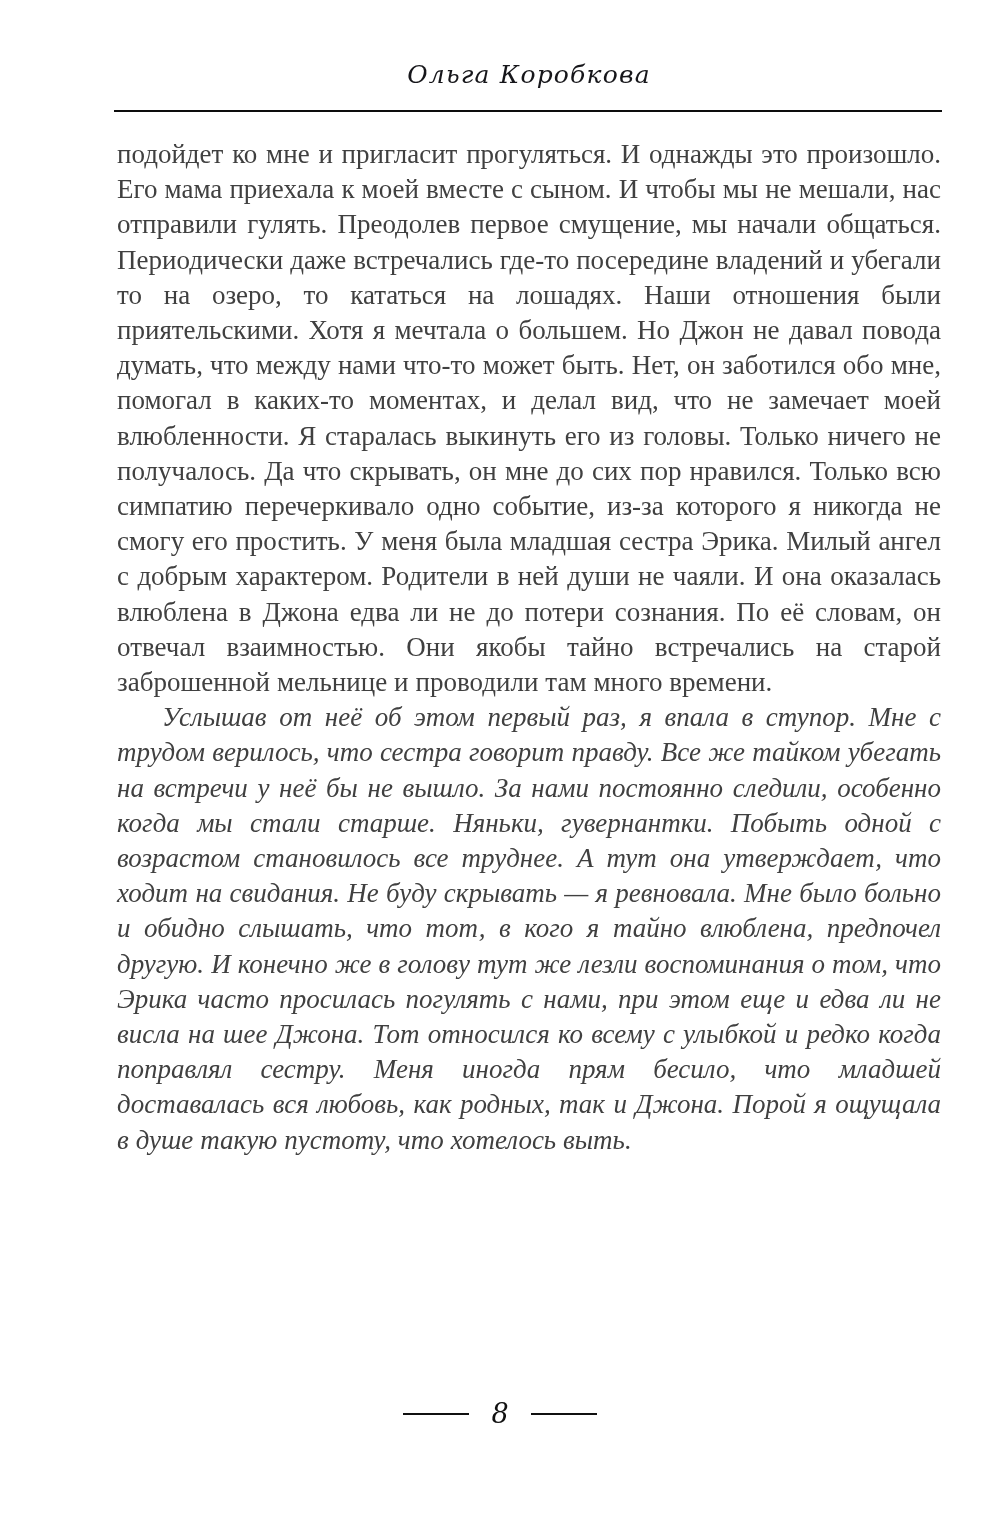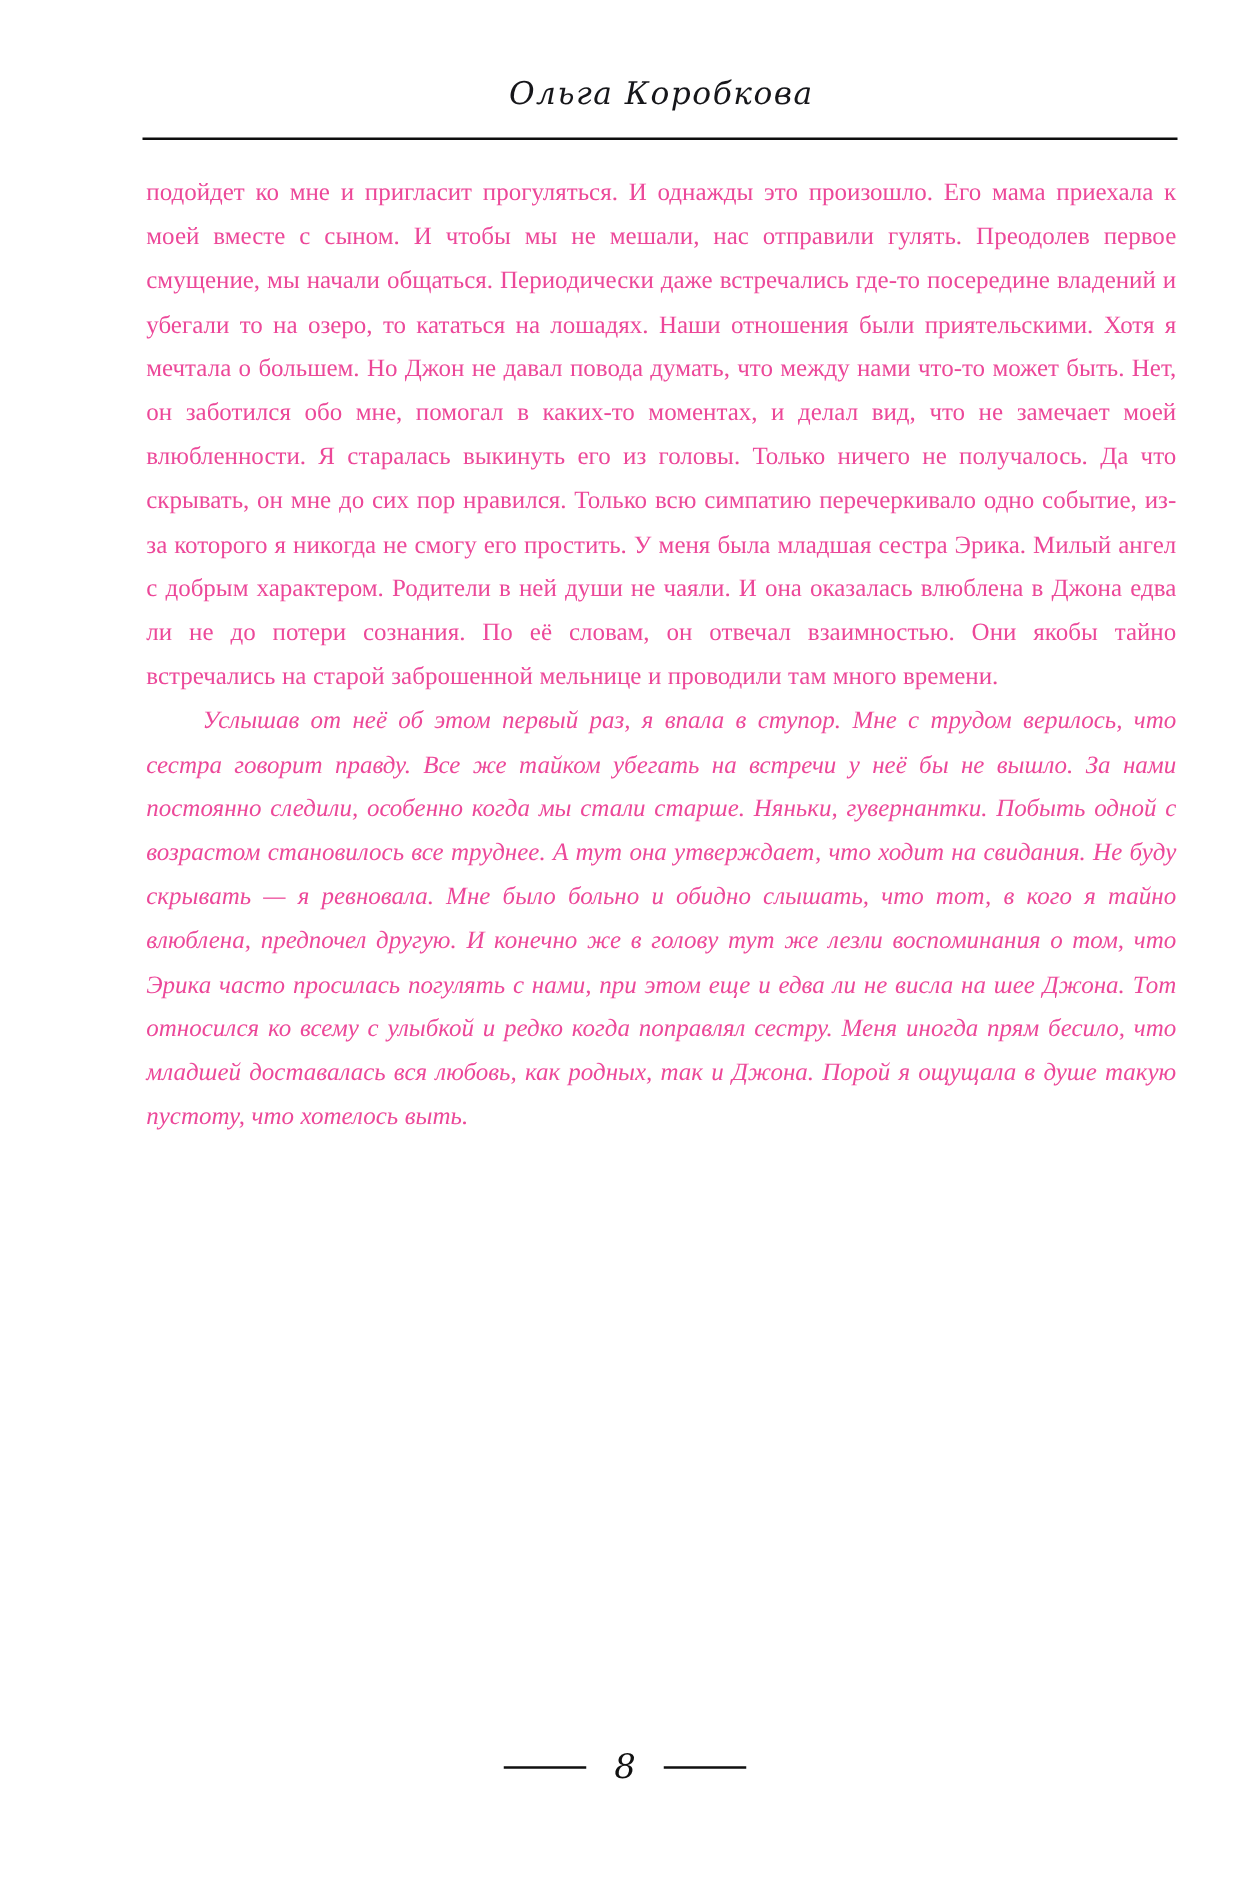--- a/index.html
+++ b/index.html
@@ -52,25 +52,25 @@
 
   
   .textblock {
     position: absolute;
     left: 117px;
     top: 137px;
     width: 824px;
   }
   .para {
     margin: 0;
-    font-size: 20px;
+    font-size: 27px;
     line-height: 35.2px;
     text-align: justify;
     text-align-last: left;
-    color: #ec4899;
+    color: #404040;
     hyphens: none;
     word-spacing: 0.2px;
   }
   .para + .para {
     text-indent: 45px;
   }
   .para.last {
     text-align-last: left;
     font-style: italic;
   }

